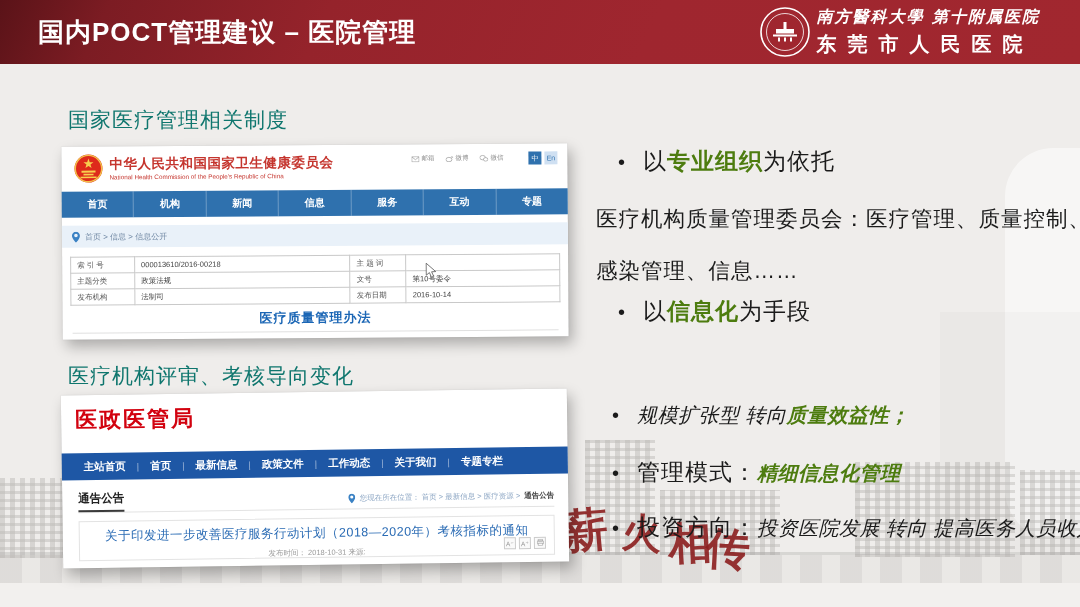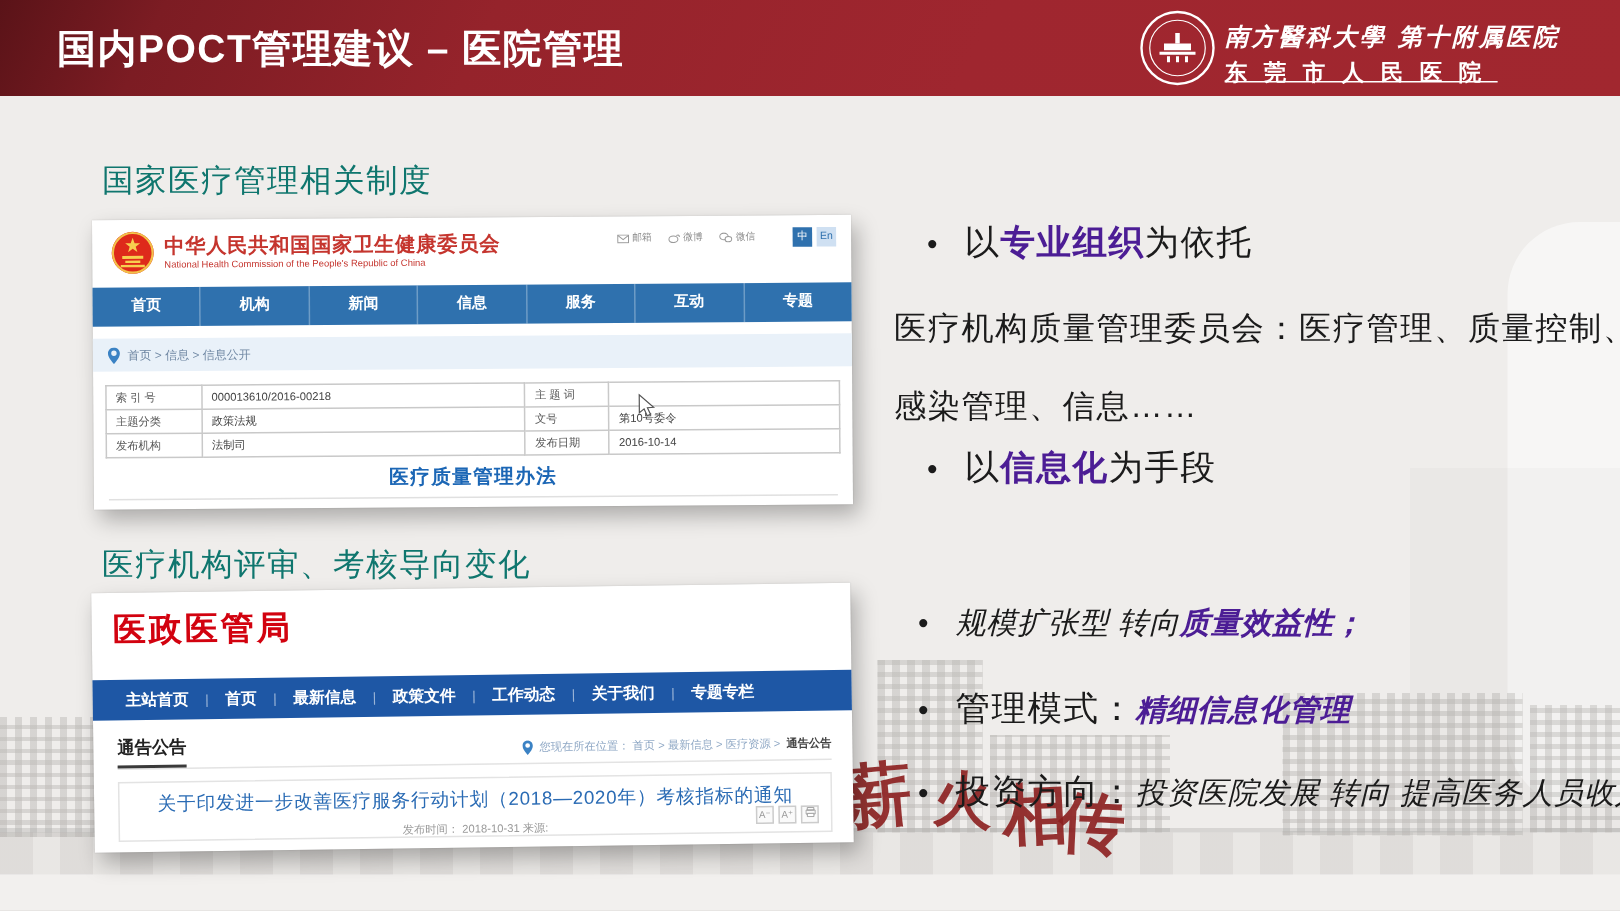--- a/index.html
+++ b/index.html
@@ -22,24 +22,24 @@
   .groundlower { position:absolute; left:0; top:153px; width:1080px; height:30px; background:rgba(255,255,255,.4); }
 
   .watermark { position:absolute; font-family:"DejaVu Serif",serif; font-weight:bold;
                color:#8c1f1f; opacity:.9; z-index:2; }
 
   
   .hdr { position:absolute; left:0; top:0; width:1080px; height:64px; z-index:5;
          background:linear-gradient(115deg,#5a1318 0%,#7c1c23 10%,#95232b 30%,#9f262f 60%,#a1272f 100%); }
   .hdr-title { position:absolute; left:38px; top:0; line-height:64px; color:#fff;
                font-size:26px; font-weight:bold; letter-spacing:1px; }
-  .logo-group { position:absolute; right:40px; top:6px; display:flex; align-items:flex-end; gap:5px; }
+  .logo-group { position:absolute; right:40px; top:6px; display:flex; align-items:center; gap:5px; }
   .hosp-text { color:#fff; }
   .hosp-l1 { font-family:"DejaVu Serif",serif; font-style:italic; font-weight:bold; font-size:16px; letter-spacing:2px; }
-  .hosp-l2 { font-family:"DejaVu Serif",serif; font-weight:bold; font-size:15px; letter-spacing:11px; margin-top:3px;text-decoration:underline; }
+  .hosp-l2 { font-family:"DejaVu Serif",serif; font-weight:bold; font-size:20px; letter-spacing:11px; margin-top:3px; }
 
   
   .sec-h { position:absolute; font-size:21px; color:#0f766e; z-index:4; letter-spacing:1px; }
 
   
   .shot { position:absolute; background:#fff; z-index:3;
           box-shadow:4px 7px 14px rgba(0,0,0,.28), 0 0 1px rgba(0,0,0,.2); }
 
   
   .nhc { left:62px; top:145px; width:506px; height:193px; transform:rotate(-.4deg); }
@@ -85,21 +85,21 @@
   .notice-btns { position:absolute; right:8px; bottom:5px; display:flex; gap:3px; }
   .nb { width:12px; height:12px; border:1px solid #ccc; background:#fafafa; color:#999;
         font-size:6.5px; line-height:11px; text-align:center; }
 
   
   .rline { position:absolute; white-space:nowrap; z-index:4; color:#1b1b1b; display:flex; align-items:baseline; }
   .dot { font-size:20px; margin-right:18px; color:#1b1b1b; }
   .t23 { font-size:23px; letter-spacing:1px; }
   .t21 { font-size:21.5px; letter-spacing:1px; }
   .t20 { font-size:20px; letter-spacing:.5px;font-style:italic; }
-  .hl { color:#4c1d95; font-weight:bold; }
+  .hl { color:#4d7c0f; font-weight:bold; }
 </style>
 </head>
 <body>
 
 <div class="slide">
 
   <div class="soft-shape" style="left:1005px; top:148px; width:220px; height:390px;"></div>
   <div class="soft-shape2" style="left:940px; top:312px; width:240px; height:240px;"></div>
 
   <div class="cityscape">

